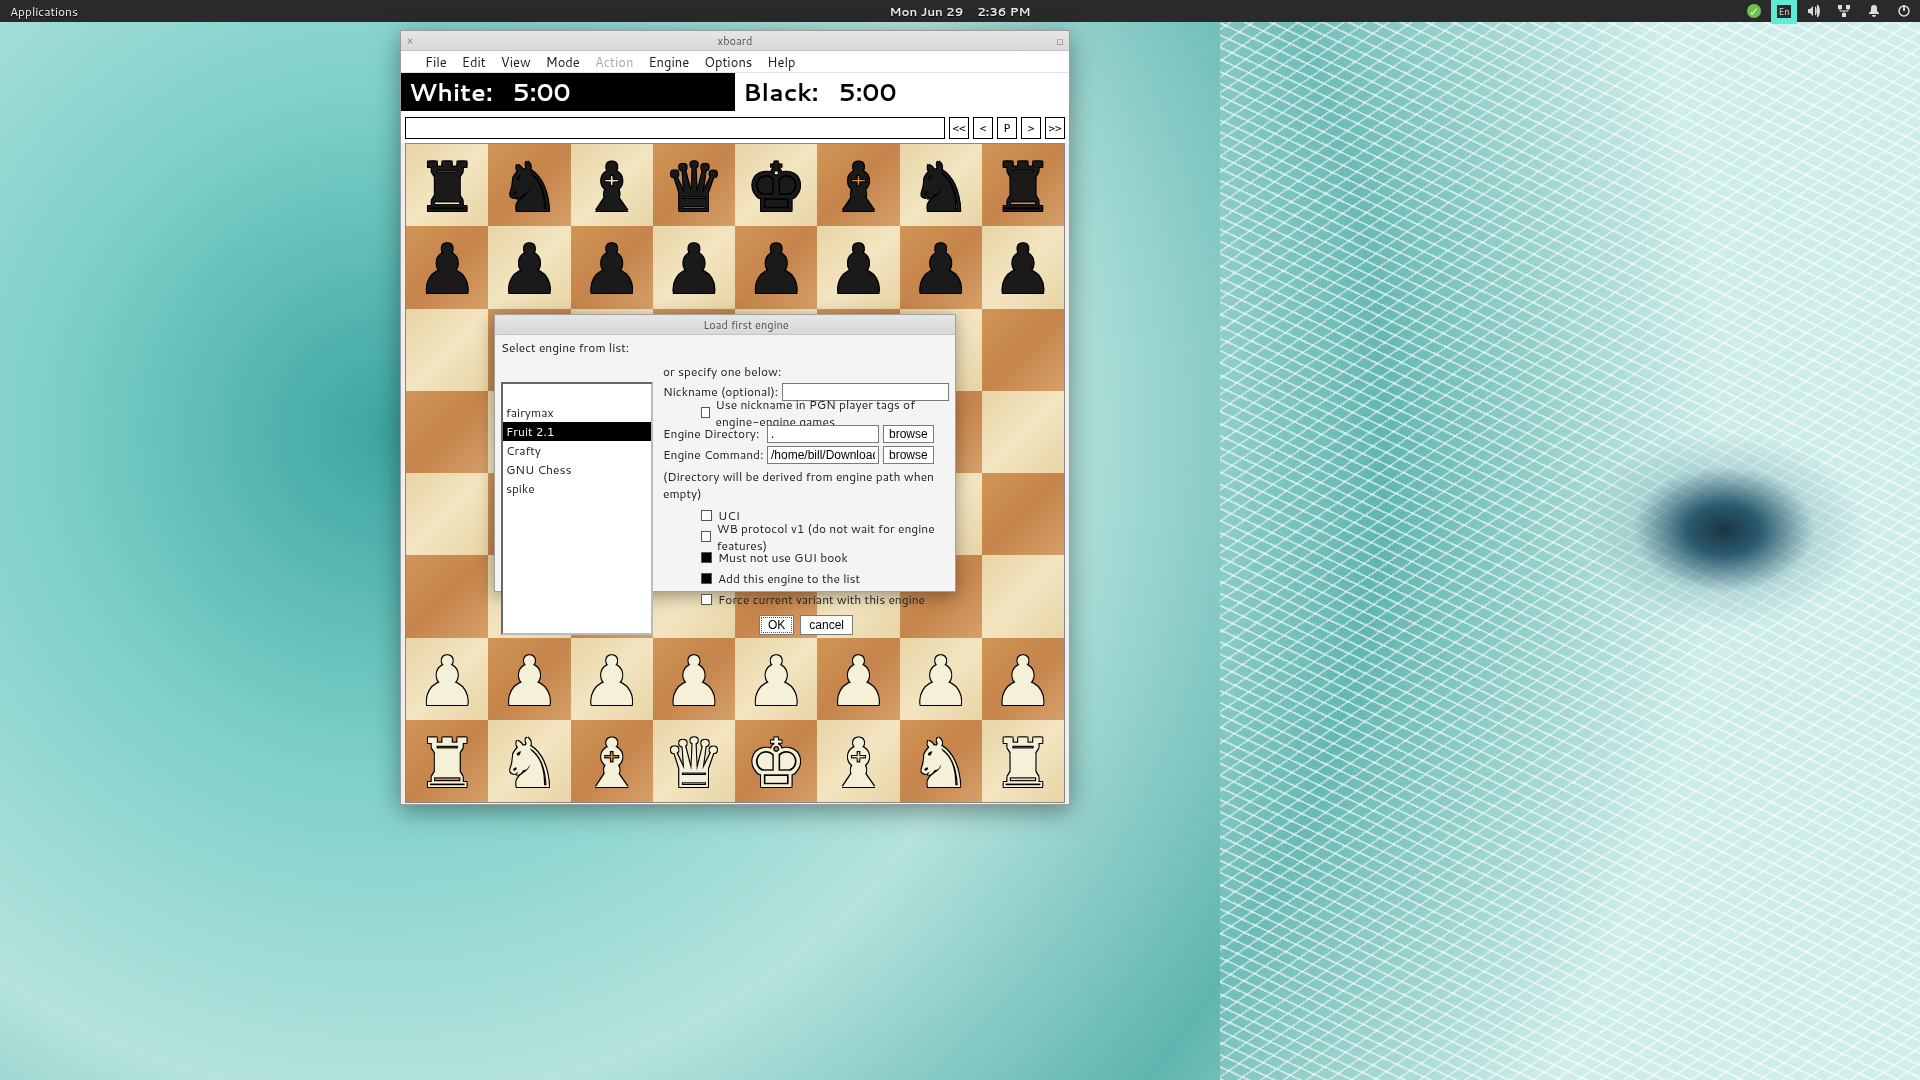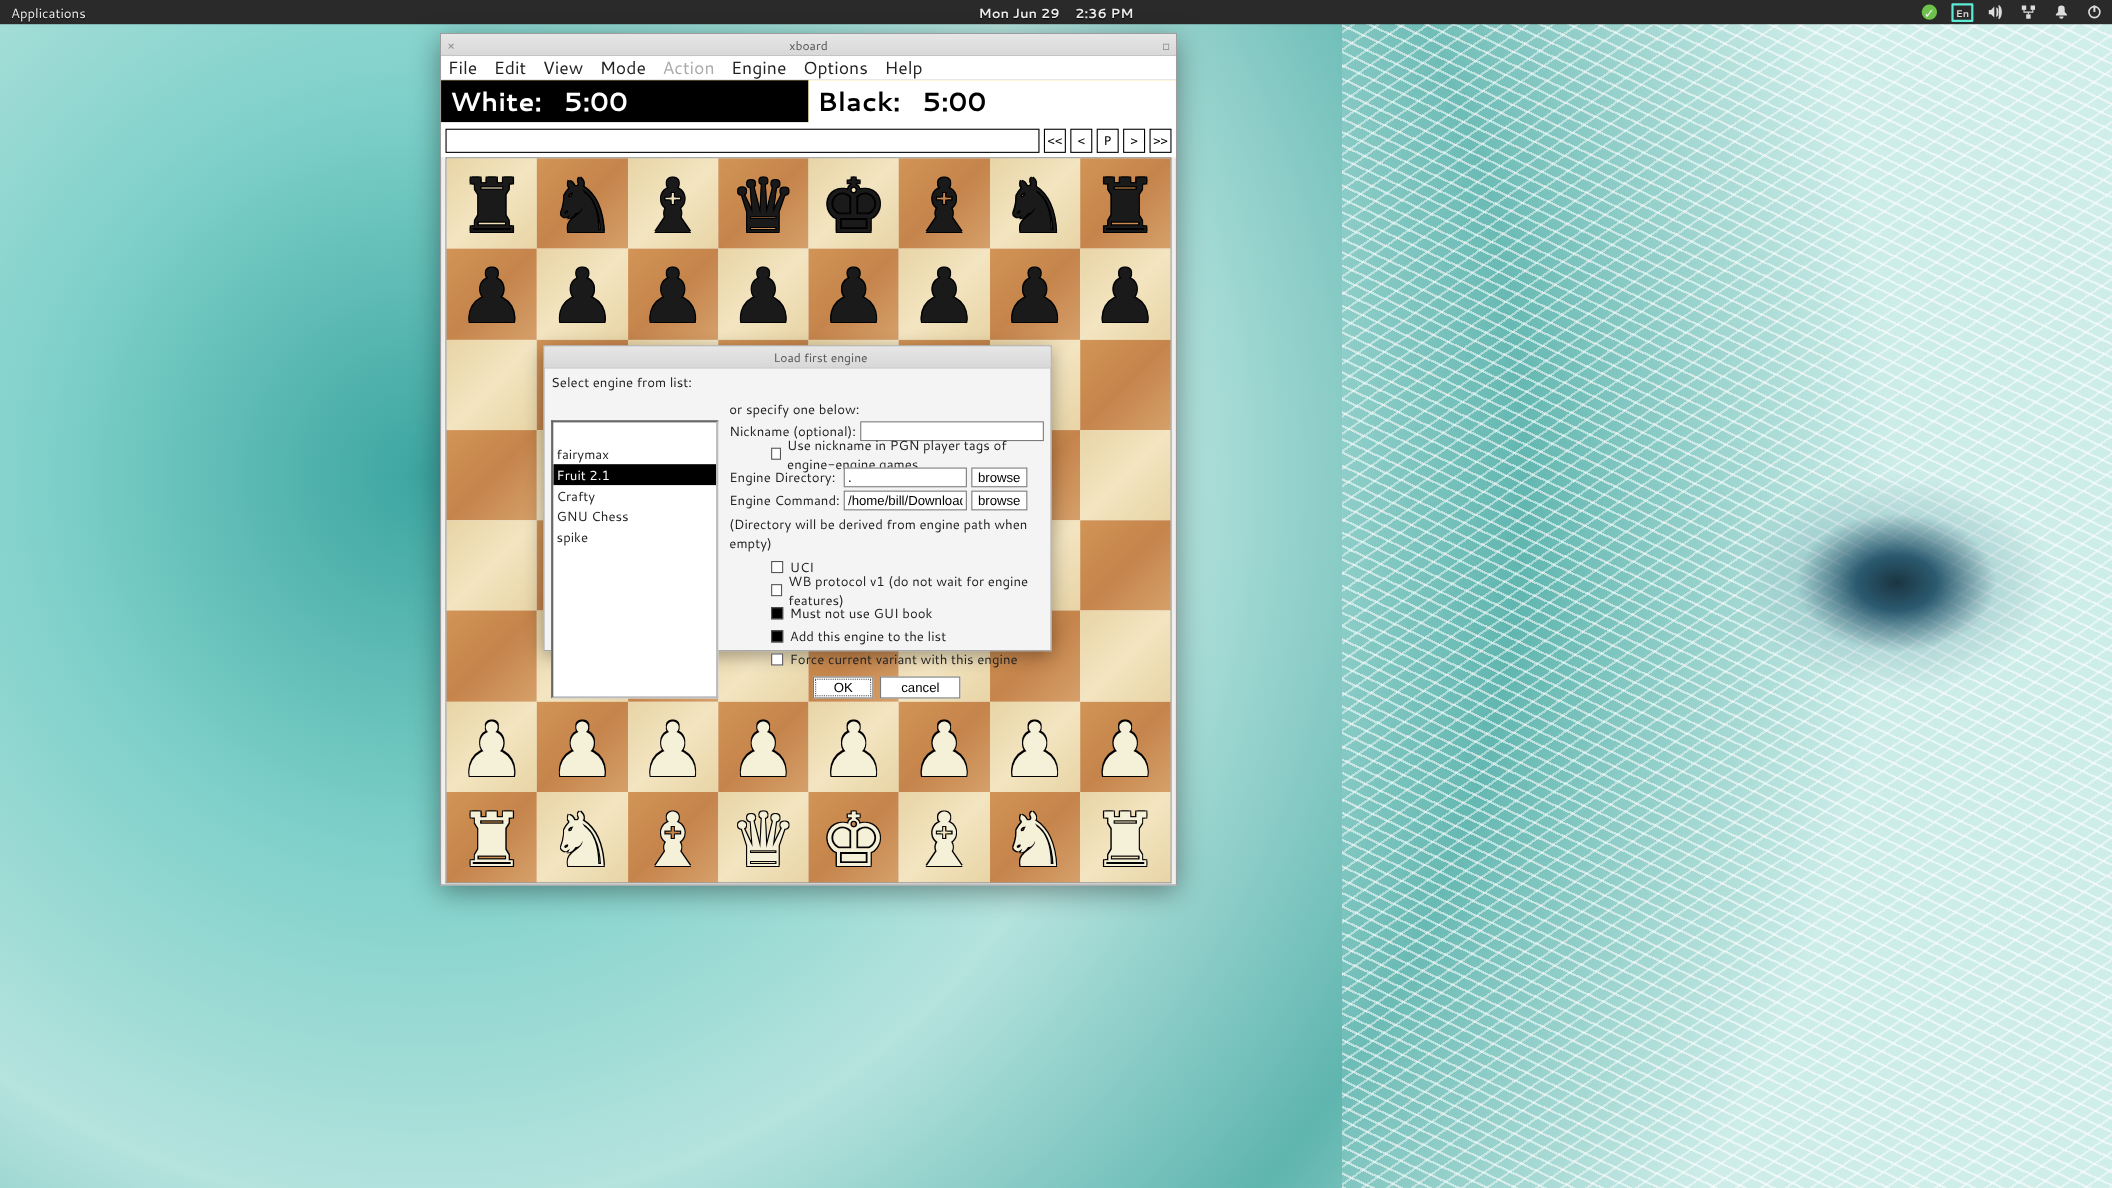--- a/index.html
+++ b/index.html
@@ -22,41 +22,41 @@
   background: #2a2a2a; color: #eee;
   display: flex; align-items: center; font-size: 12px;
 }
 .topbar .left { padding-left: 10px; font-weight: 400; text-shadow: 0 1px 1px #000; }
 .topbar .center { position: absolute; left: 50%; transform: translateX(-50%); font-weight: 600; text-shadow: 0 1px 1px #000; }
 .topbar .center .gap { display: inline-block; width: 14px; }
 .topbar .right { position: absolute; right: 8px; display: flex; gap: 14px; align-items: center; }
 .topbar .tray-item { width: 16px; height: 16px; display: flex; align-items: center; justify-content: center; }
 .tray-icon { fill: #ddd; }
 .tray-green { width: 14px; height: 14px; border-radius: 50%; background: #6cc24a; display: flex; align-items: center; justify-content: center; }
-.tray-en { font-size: 9px; border: 2px solid #5eead4; padding: 0 2px; color: #ddd; border-radius: 1px; font-weight: bold; }
+.tray-en { font-size: 9px; border: 6px solid #5eead4; padding: 0 2px; color: #ddd; border-radius: 1px; }
 
 
 .xb-window {
   position: absolute; left: 400px; top: 30px; width: 670px; height: 775px;
   background: #efefef;
   border: 1px solid #9c9c9c;
   box-shadow: 0 6px 24px rgba(0,0,0,0.4);
 }
 .xb-titlebar {
   height: 20px; background: linear-gradient(#e6e6e6,#d8d8d8);
   display: flex; align-items: center; font-size: 11px; color: #555;
   border-bottom: 1px solid #c4c4c4;
 }
 .xb-titlebar .close { width: 18px; text-align: center; color: #888; cursor: default; }
 .xb-titlebar .title { flex: 1; text-align: center; }
 .xb-titlebar .max { width: 18px; text-align: center; color: #888; }
 .xb-menubar {
   background: #fff; height: 22px;
   display: flex; align-items: center; gap: 3px;
-  font-size: 16px; padding: 0 0; border-bottom: 1px solid #e2e2e2;
+  font-size: 13px; padding: 0 18px; border-bottom: 1px solid #e2e2e2;
 }
 .xb-menubar .mi { padding: 0 6px; color: #222; }
 .xb-menubar .mi.disabled { color: #aaa; }
 .clocks { display: flex; height: 38px; background: #fde047; }
 .clock-white { flex: 1; background: #000; color: #fff; display: flex; align-items: center; padding: 0 8px; font-size: 24px; font-weight: 700; }
 .clock-black { flex: 1; background: #fff; color: #000; display: flex; align-items: center; padding: 0 8px; font-size: 24px; font-weight: 700; }
 .clock-gap { display:inline-block; width: 20px; }
 .status-row { background: #fff; padding: 6px 4px 4px 4px; display: flex; gap: 4px; }
 .status-input { flex: 1; height: 22px; border: 1px solid #000; background: #fff; }
 .nav-btn { width: 20px; height: 22px; border: 1px solid #000; background: #fff; font-size: 11px; display:flex; align-items:center; justify-content:center; font-family: monospace; }
@@ -88,21 +88,21 @@
 .engine-list .item { padding: 1px 3px; }
 .engine-list .item.sel { background: #000; color: #fff; }
 .form-row { display: flex; align-items: center; gap: 4px; height: 19px; }
 .form-row label { white-space: nowrap; }
 .form-row input[type=text] { border: 1px solid #7a7a7a; height: 18px; padding: 0 3px; font-size: 12px; }
 .chk-row { display: flex; align-items: center; gap: 6px; height: 19px; padding-left: 38px; }
 .chk { width: 11px; height: 11px; border: 1px solid #555; background:#fff; }
 .chk.checked { background: #000; }
 .browse-btn { border: 1px solid #7a7a7a; background: #fff; height: 18px; padding: 0 5px; font-size: 12px; }
 .dlg-footer { display: flex; justify-content: center; gap: 6px; margin-top: 4px; }
-.dlg-footer button { border: 1px solid #7a7a7a; background: #fff; padding: 2px 18px; font-size: 12px; }
+.dlg-footer button { border: 1px solid #7a7a7a; background: #fff; padding: 2px 8px; font-size: 12px; }
 .dotted-focus { outline: 1px dotted #555; outline-offset: -3px; }
 </style>
 </head>
 <body>
 
 <div class="wallpaper-right"></div>
 
 <div class="topbar">
   <div class="left">Applications</div>
   <div class="center">

